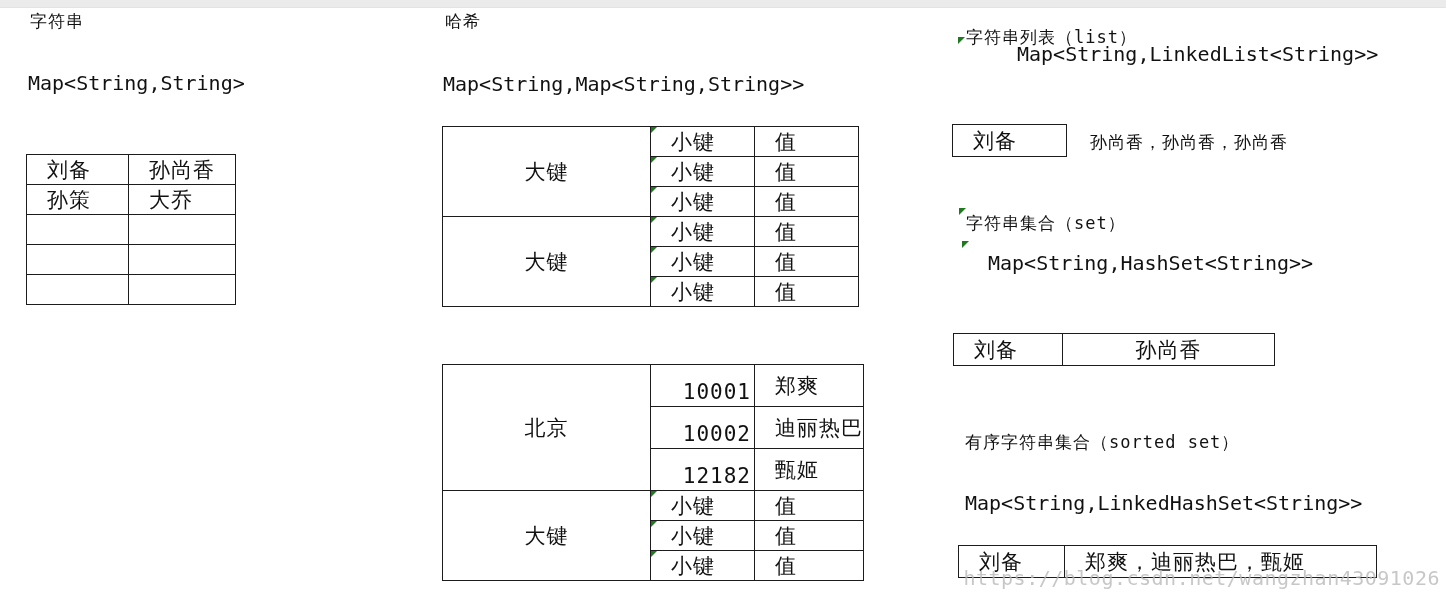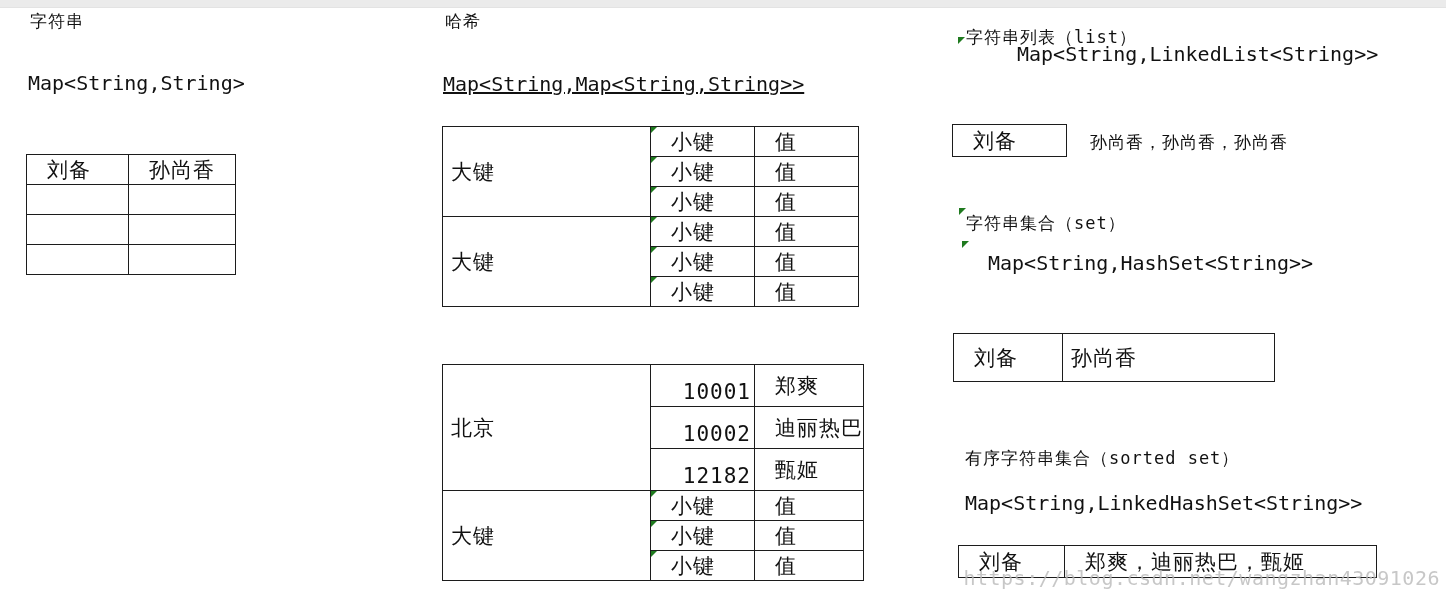--- a/index.html
+++ b/index.html
@@ -14,21 +14,21 @@
   .cjk{font-size:17px;letter-spacing:1px;line-height:26px;white-space:pre;}
   .mono{font-size:20px;line-height:24px;letter-spacing:0;white-space:pre;}
   table{border-collapse:collapse;table-layout:fixed;}
   td{
     border:1px solid #1c1c1c;
     height:29px;padding:0 0 0 20px;
     font-size:21px;letter-spacing:1px;
     overflow:hidden;white-space:nowrap;
     position:relative;vertical-align:middle;
   }
-  .c{text-align:left;padding:8px;}
+  .c{text-align:center;padding:0;}
   .r{text-align:right;padding:12px 3px 0 0;}
   .tall td{height:31px;}
   .tri{
     position:absolute;left:0;top:0;width:0;height:0;
     border-top:6px solid #1f7a1f;border-right:6px solid transparent;
   }
   .tri-f{
     position:absolute;width:0;height:0;
     border-top:7px solid #1f7a1f;border-right:7px solid transparent;
   }
@@ -50,36 +50,40 @@
   <colgroup>
       <col style="width:102px">
       <col style="width:107px">
     </colgroup>
   <tbody>
       <tr>
     <td>刘备</td>
     <td>孙尚香</td>
   </tr>
   <tr>
+    <td>孙策</td>
+    <td>大乔</td>
+  </tr>
+  <tr>
     <td></td>
     <td></td>
   </tr>
   <tr>
     <td></td>
     <td></td>
   </tr>
   <tr>
     <td></td>
     <td></td>
   </tr>
 </tbody>
   </table>
 
 <div class="abs cjk" style="left:445px;top:8px;">哈希</div>
-<div class="abs mono" style="left:443px;top:72px;text-decoration:underline;">Map&lt;String,Map&lt;String,String&gt;&gt;</div>
+<div class="abs mono" style="left:443px;top:72px;">Map&lt;String,Map&lt;String,String&gt;&gt;</div>
 
 <table class="abs" style="left:442px;top:126px;">
   <colgroup>
       <col style="width:208px">
       <col style="width:104px">
       <col style="width:104px">
     </colgroup>
   <tbody>
       <tr>
     <td class="c" rowspan="3">大键</td>
@@ -173,21 +177,21 @@
       <col style="width:212px">
     </colgroup>
   <tbody>
       <tr>
     <td>刘备</td>
     <td class="c">孙尚香</td>
   </tr>
 </tbody>
   </table>
 
-<div class="abs cjk" style="left:965px;top:429px;margin-top:16px;">有序字符串集合（sorted set）</div>
+<div class="abs cjk" style="left:965px;top:429px;">有序字符串集合（sorted set）</div>
 <div class="abs mono" style="left:965px;top:491px;">Map&lt;String,LinkedHashSet&lt;String&gt;&gt;</div>
 
 <table class="abs tall" style="left:958px;top:545px;">
   <colgroup>
       <col style="width:106px">
       <col style="width:312px">
     </colgroup>
   <tbody>
       <tr>
     <td>刘备</td>

